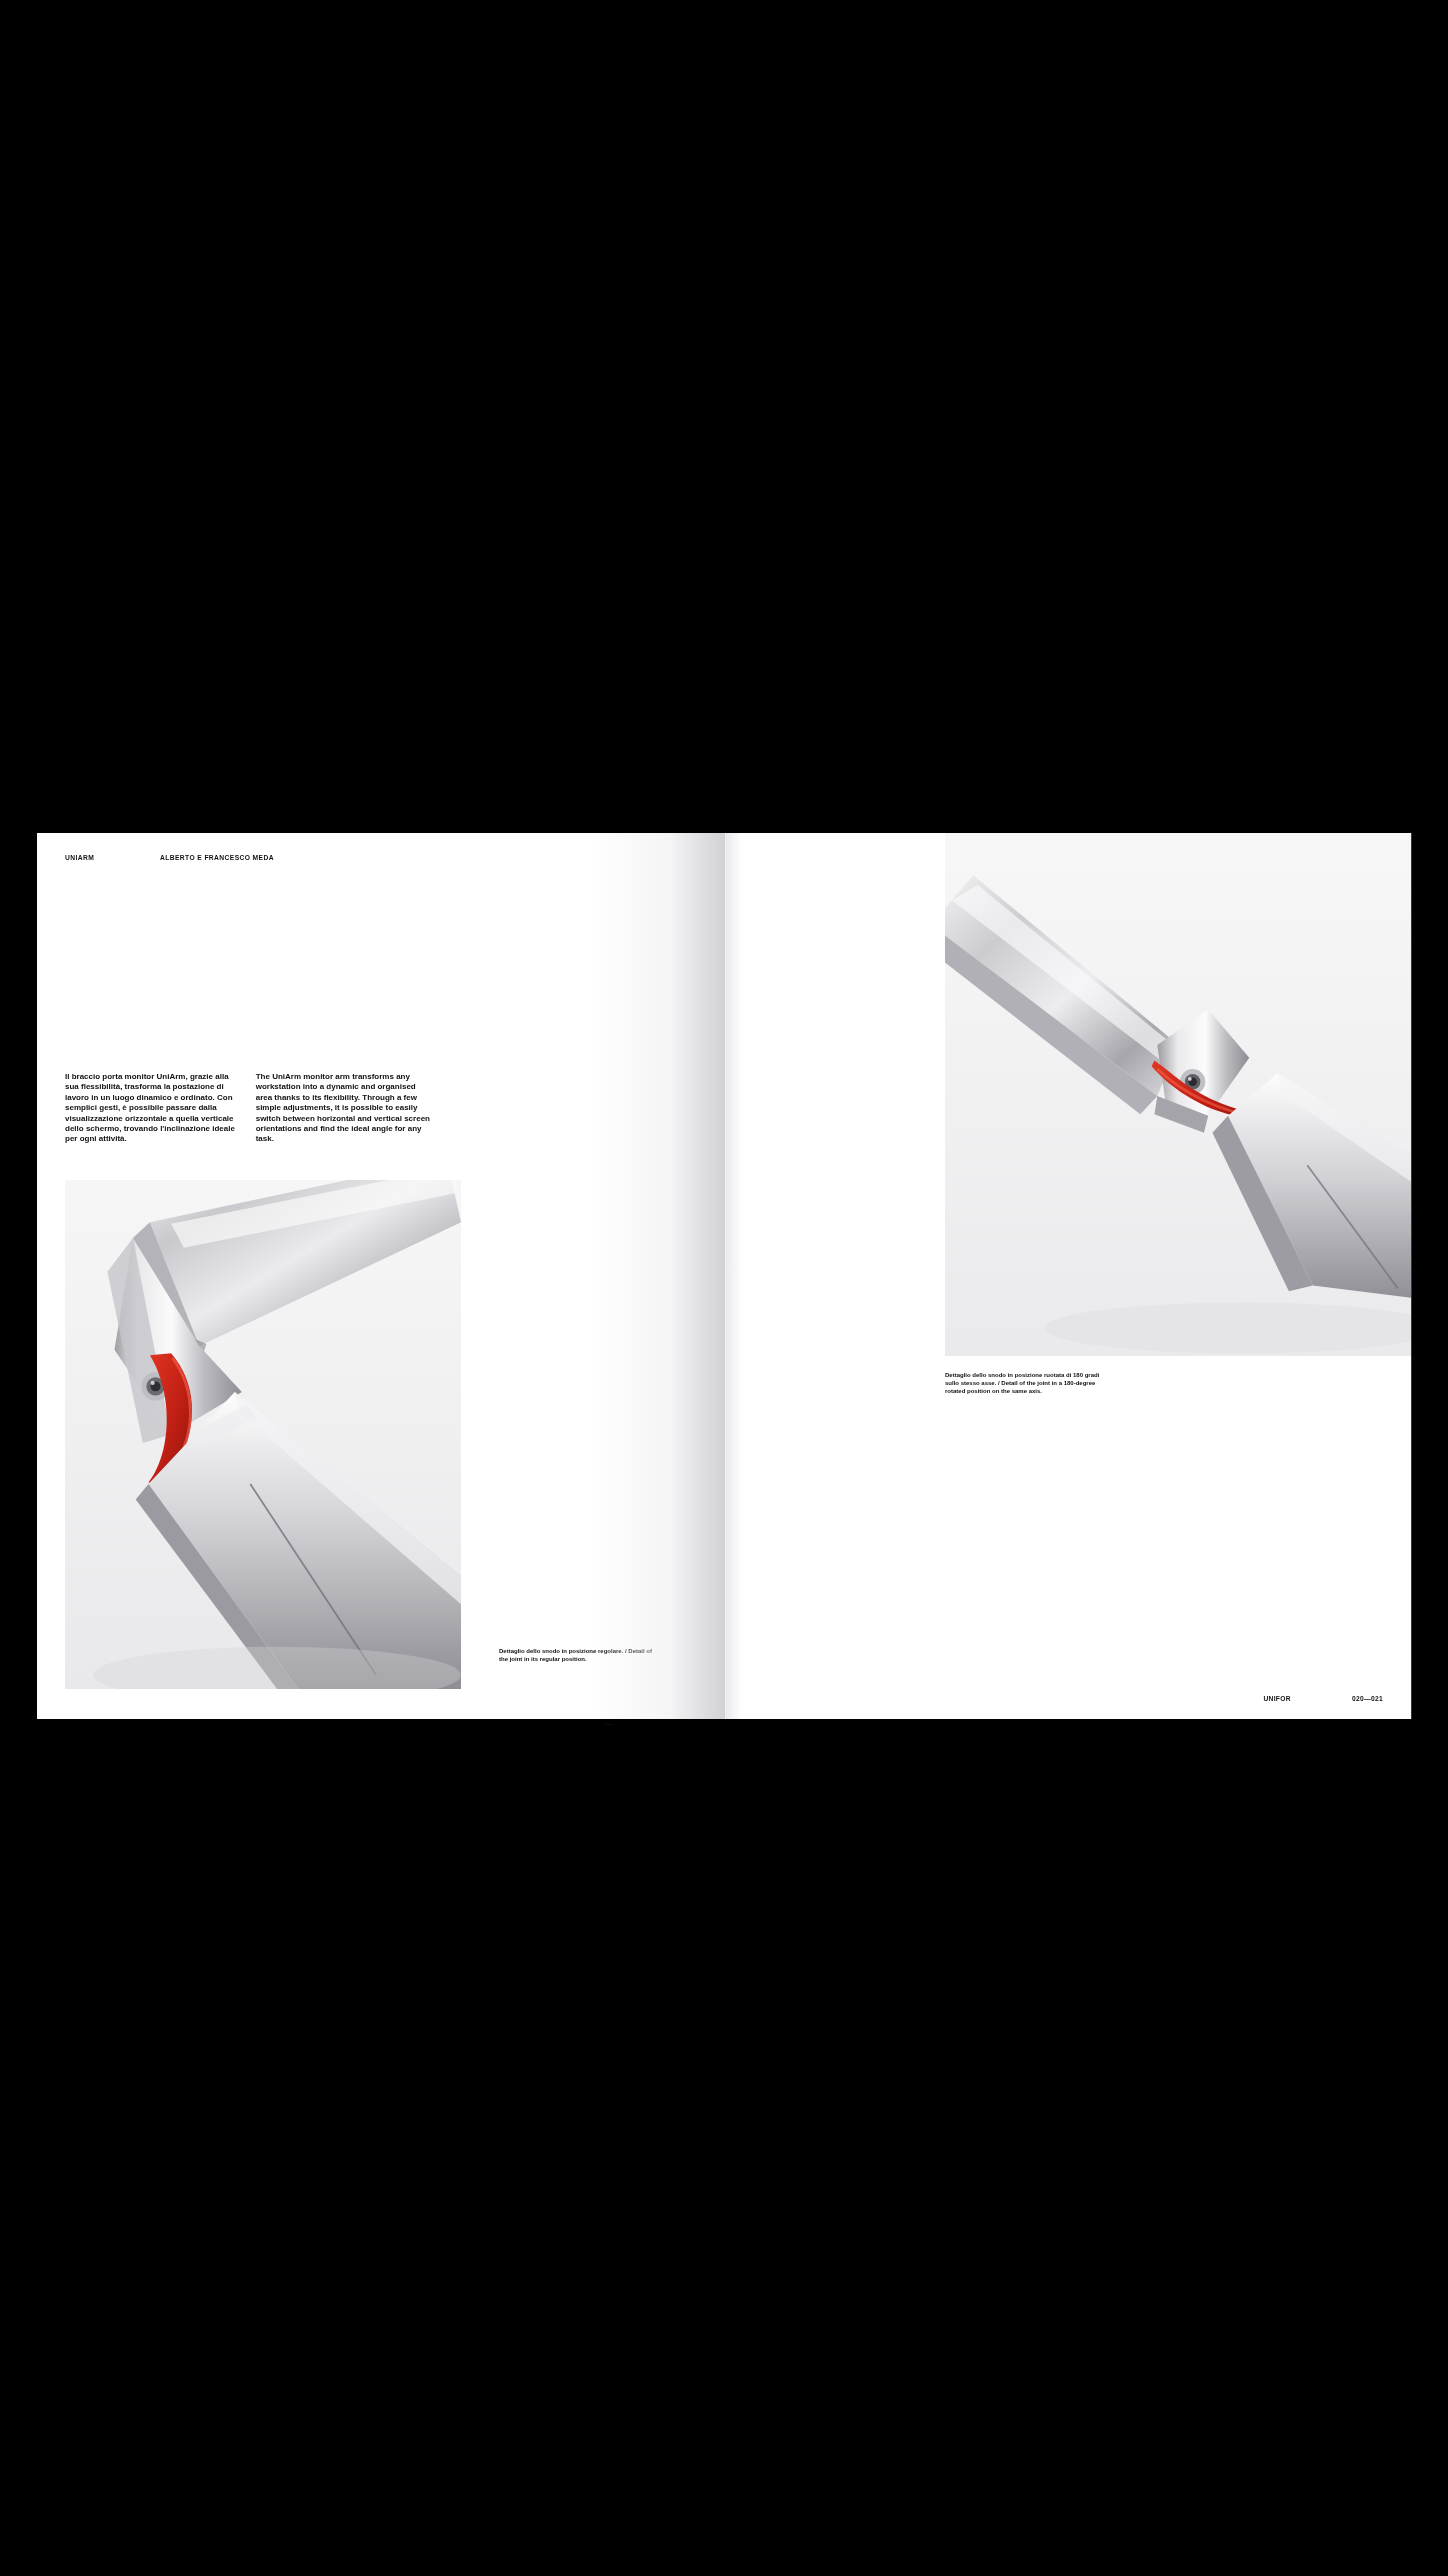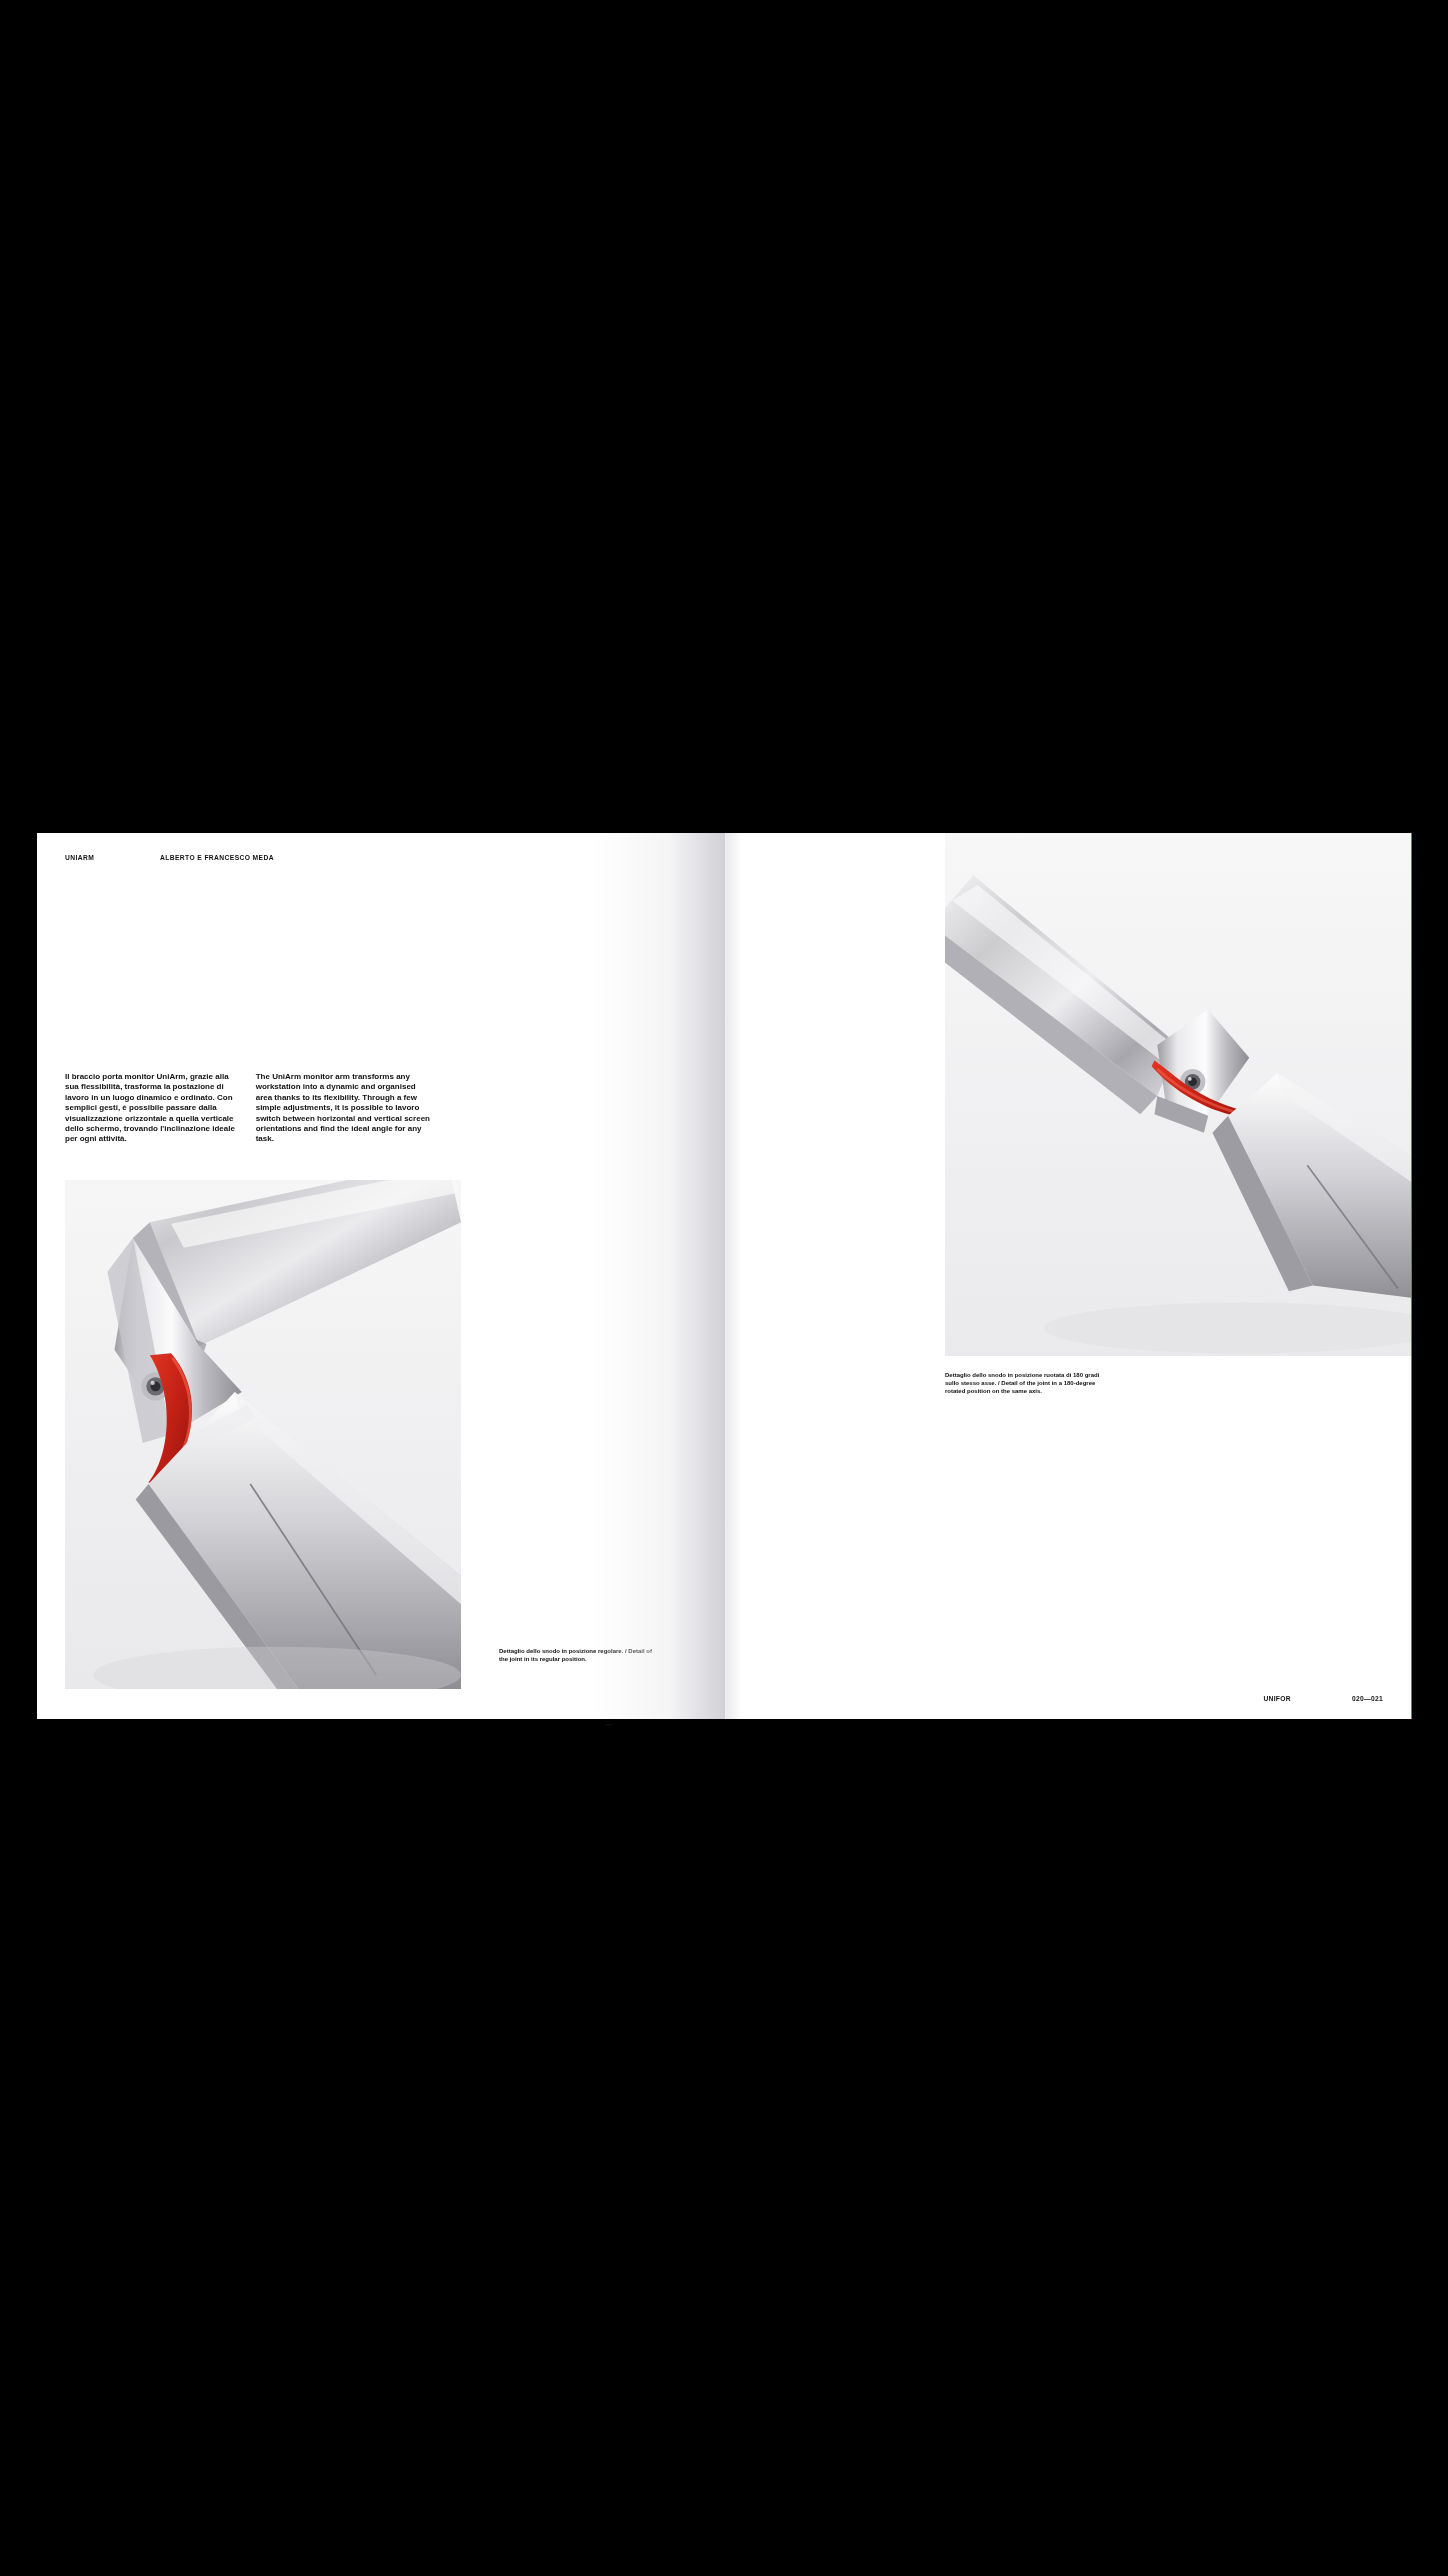--- a/index.html
+++ b/index.html
@@ -15,21 +15,21 @@
     overflow: hidden;
   }
 
   
   .spread {
     position: absolute;
     left: 37px;
     top: 833px;
     width: 1375px;
     height: 886px;
-    background: #ef4444;
+    background: #4c1d95;
     display: flex;
   }
 
   .page {
     position: relative;
     height: 100%;
     overflow: hidden;
   }
   .page-left {
     width: 687px;
@@ -171,21 +171,21 @@
 
   <div class="page page-left">
 
     <div class="runhead">
       <span class="rh-product">UNIARM</span>
       <span class="rh-designer">ALBERTO E FRANCESCO MEDA</span>
     </div>
 
     <div class="copy-block">
       <div class="copy-col">Il braccio porta monitor UniArm, grazie alla sua flessibilità, trasforma la postazione di lavoro in un luogo dinamico e ordinato. Con semplici gesti, è possibile passare dalla visualizzazione orizzontale a quella verticale dello schermo, trovando l'inclinazione ideale per ogni attività.</div>
-      <div class="copy-col">The UniArm monitor arm transforms any workstation into a dynamic and organised area thanks to its flexibility. Through a few simple adjustments, it is possible to lavoro switch between horizontal and vertical screen orientations and find the ideal angle for any task.</div>
+      <div class="copy-col">The UniArm monitor arm transforms any workstation into a dynamic and organised area thanks to its flexibility. Through a few simple adjustments, it is possible to easily switch between horizontal and vertical screen orientations and find the ideal angle for any task.</div>
     </div>
 
     <div class="photo photo-left">
       <svg viewBox="0 0 560 720" preserveAspectRatio="xMidYMid slice" aria-hidden="true">
         <defs>
           <linearGradient id="alumA" x1="0" y1="0" x2="1" y2="1">
             <stop offset="0%" stop-color="#f4f4f5"></stop>
             <stop offset="25%" stop-color="#c9c9cd"></stop>
             <stop offset="50%" stop-color="#ebebee"></stop>
             <stop offset="78%" stop-color="#a9a9af"></stop>

